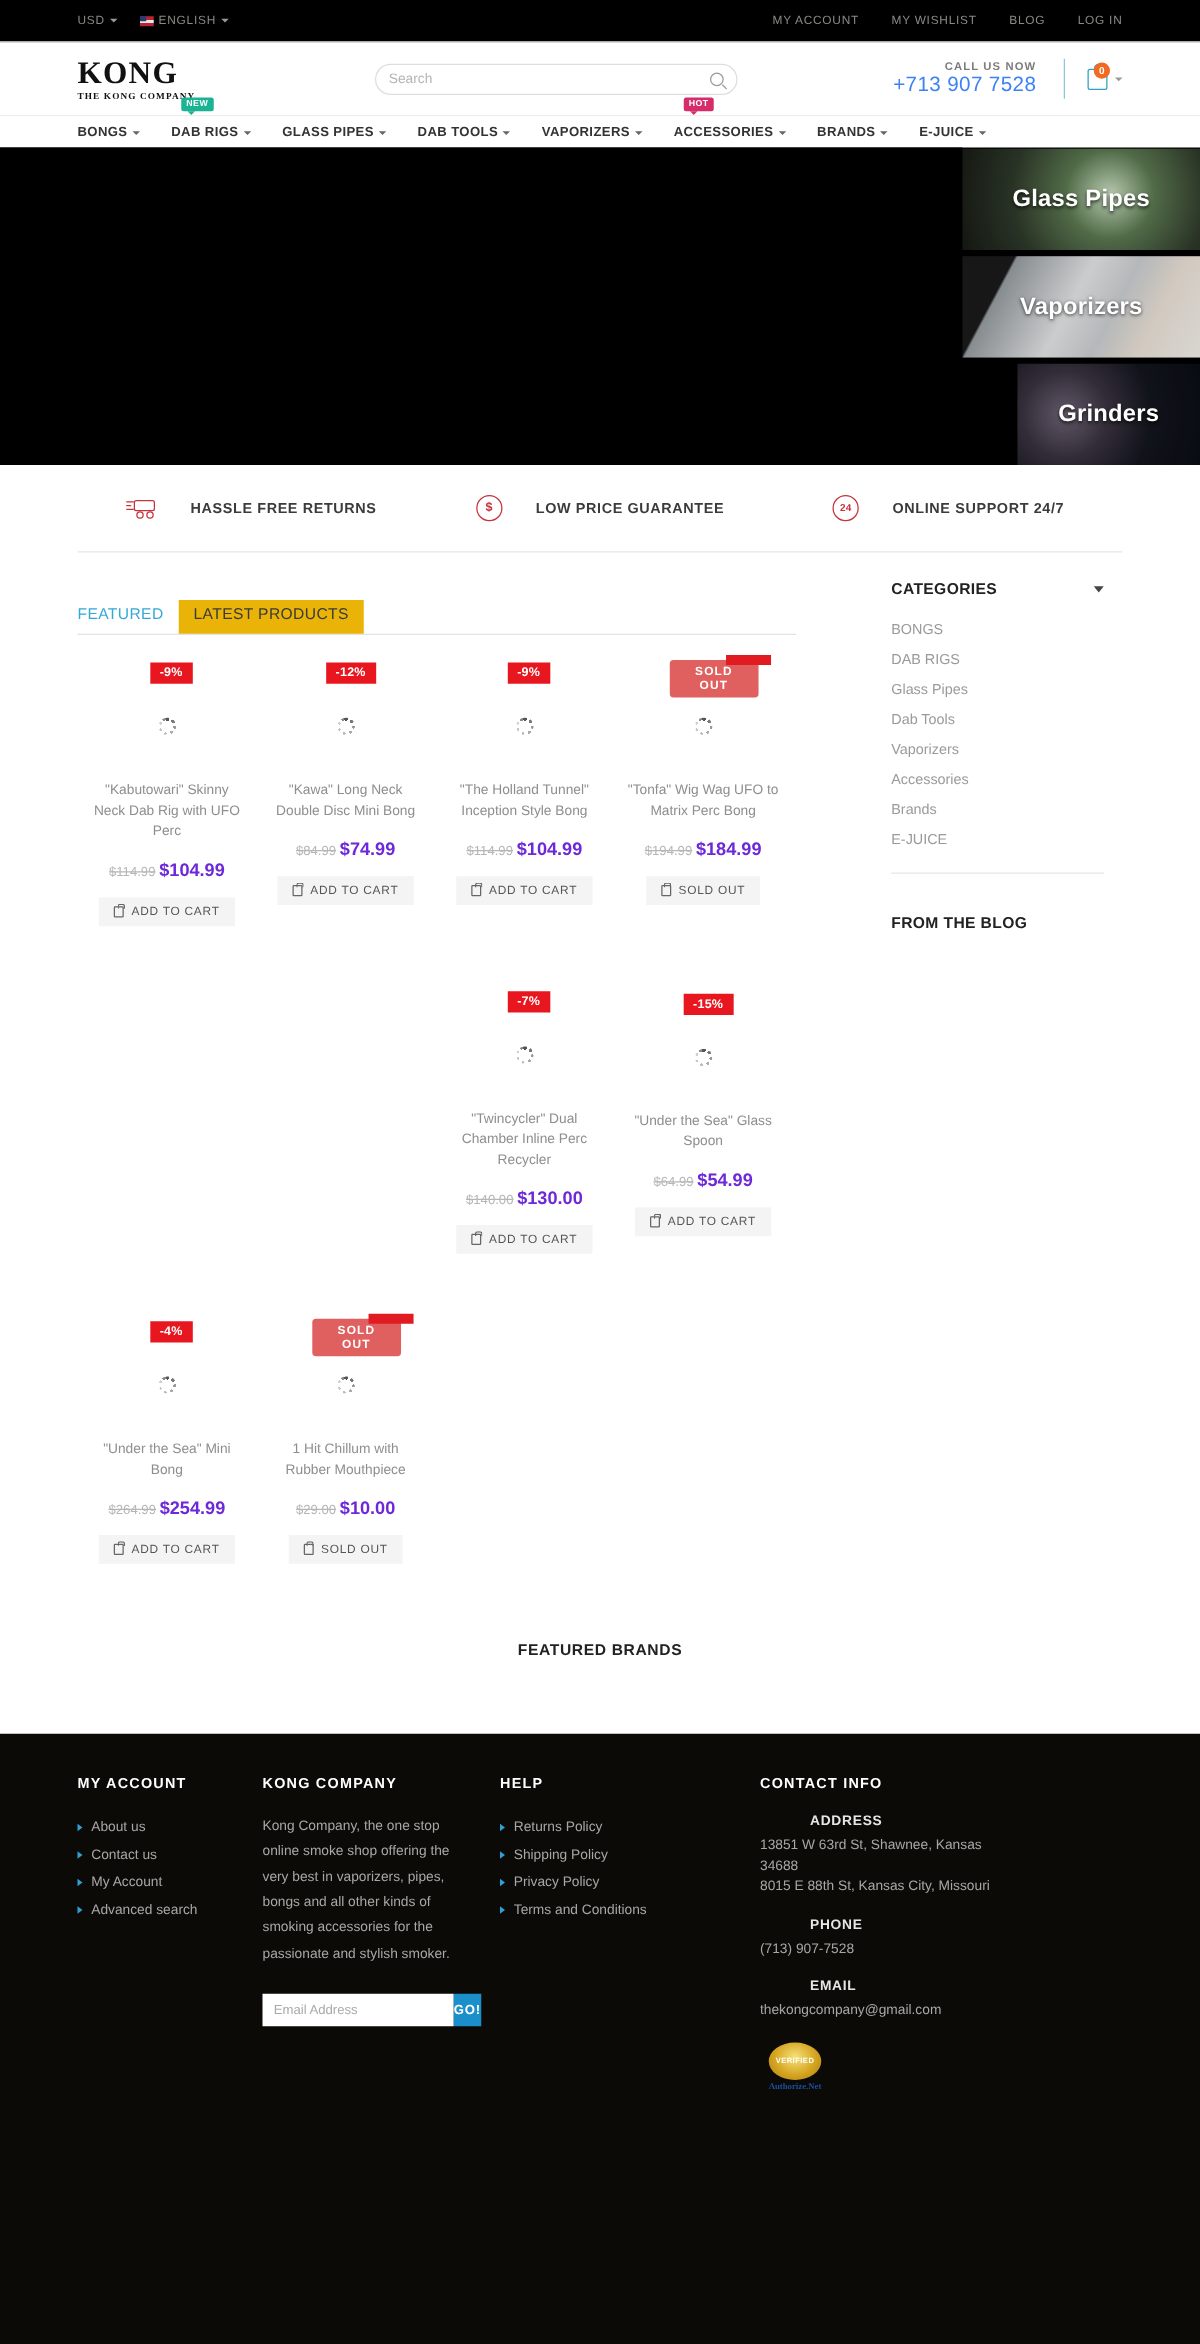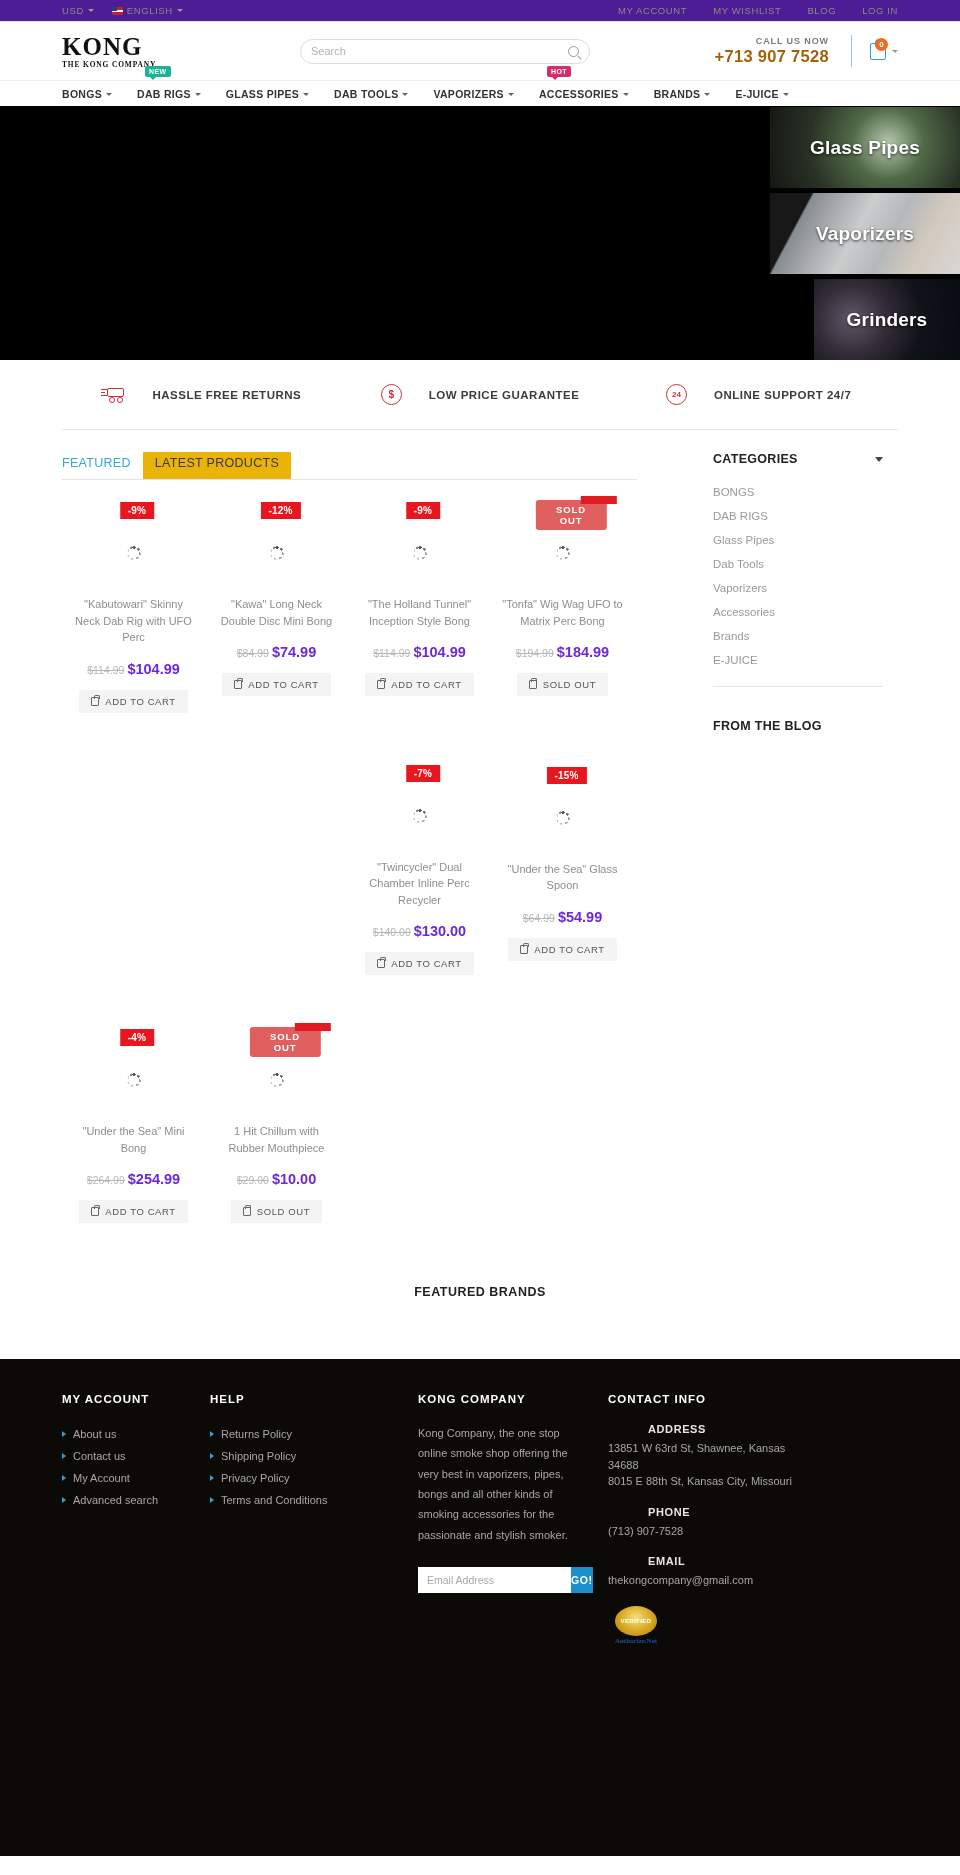--- a/index.html
+++ b/index.html
@@ -8,21 +8,21 @@
     font-family: "Liberation Sans", sans-serif;
     background: #ffffff;
     color: #555;
     font-size: 12px;
     overflow: hidden;
   }
   .wrap { width: 960px; margin: 0 auto; }
 
   
   .topbar {
-    height: 22px; background: #4c1d95; border-bottom: 1px solid #e4e4df;
+    height: 34px; background: #000000; border-bottom: 1px solid #e4e4df;
     display: flex; align-items: center;
   }
   .topbar-inner { width: 836px; margin: 0 auto; display: flex; align-items: center; }
   .tb-left { display: flex; align-items: center; gap: 18px; }
   .tb-right { margin-left: auto; display: flex; align-items: center; gap: 26px; }
   .tb-item {
     font-size: 9.5px; letter-spacing: .6px; color: #8a8a85;
     text-transform: uppercase; display: flex; align-items: center; gap: 4px;
     cursor: pointer;
   }
@@ -52,21 +52,21 @@
   }
   .searchbox input {
     border: none; outline: none; flex: 1; font-size: 11px; color: #777;
     font-family: "Liberation Sans", sans-serif; background: transparent;
   }
   .searchbox input::placeholder { color: #b4b4b4; }
   .mag { width: 11px; height: 11px; border: 1.4px solid #9b9b9b; border-radius: 50%; position: relative; flex-shrink:0; }
   .mag:after { content:""; position:absolute; right:-4px; bottom:-3px; width:5px; height:1.4px; background:#9b9b9b; transform: rotate(45deg); }
   .callus { margin-left: auto; text-align: right; padding-right: 22px; }
   .callus-label { font-size: 9px; letter-spacing: .9px; color: #7c7c7c; text-transform: uppercase; font-weight:bold; }
-  .callus-num { font-size: 16.5px; font-weight: bold; color: #a16207; letter-spacing: .3px; margin-top:1px; }
+  .callus-num { font-size: 16.5px; font-weight: normal; color: #3b82f6; letter-spacing: .3px; margin-top:1px; }
   .divider-v { width: 1px; height: 32px; background: #3fa3c4; opacity:.6; }
   .cartbox { display: flex; align-items: center; gap: 6px; padding-left: 18px; position: relative; }
   .bag { width: 16px; height: 17px; border: 1.6px solid #2f9fc4; border-radius: 2px; position: relative; }
   .bag:before {
     content:""; position:absolute; top:-5px; left:3.5px; width:7px; height:6px;
     border: 1.6px solid #2f9fc4; border-bottom: none; border-radius: 4px 4px 0 0;
   }
   .cart-badge {
     position: absolute; top: -5px; right: 10px; width: 13px; height: 13px; border-radius: 50%;
     background: #f06a22; color: #fff; font-size: 8px; font-weight: bold;
@@ -135,21 +135,21 @@
   .ic-truck .l1 { top:3px; width:6px; } .ic-truck .l2 { top:6px; width:4px; } .ic-truck .l3 { top:9px; width:6px; }
 
   
   .main { width: 836px; margin: 0 auto; display: flex; gap: 26px; }
   .content { width: 575px; }
   .sidebar { width: 170px; margin-left: 50px; }
 
   .tabs { display: flex; align-items: flex-end; border-bottom: 1px solid #e3e3e3; }
   .tab {
     font-size: 12.5px; letter-spacing: .3px; text-transform: uppercase;
-    padding: 4px 12px 9px; cursor: pointer; color: #3a3a3a;
+    padding: 4px 12px 9px; cursor: pointer; color: #3a3a3a; margin-top: 16px;
   }
   .tab.active { color: #35a8d8; padding-left: 0; }
   .tab.inactive { background: #eab308; }
   .tabs-rule { flex: 1; }
 
   .grid { display: flex; flex-wrap: wrap; padding-top: 8px; }
   .card { width: 143px; position: relative; padding: 22px 4px 10px; text-align: center; }
   .badge-disc {
     position: absolute; top: 14px; left: 50%; transform: translateX(-40%);
     background: #e8171f; color: #fff; font-size: 10px; font-weight: bold;
@@ -483,49 +483,49 @@
             <div class="f-link">
               <span class="f-arrow"></span>
               <span>My Account</span>
             </div>
             <div class="f-link">
               <span class="f-arrow"></span>
               <span>Advanced search</span>
             </div>
           </div>
       </div>
-      <div class="fcol c2">
-        <div class="f-head">HELP</div>
-        <div id="f-help">
-            <div class="f-link">
-              <span class="f-arrow"></span>
-              <span>Returns Policy</span>
-            </div>
-            <div class="f-link">
-              <span class="f-arrow"></span>
-              <span>Shipping Policy</span>
-            </div>
-            <div class="f-link">
-              <span class="f-arrow"></span>
-              <span>Privacy Policy</span>
-            </div>
-            <div class="f-link">
-              <span class="f-arrow"></span>
-              <span>Terms and Conditions</span>
-            </div>
-          </div>
-      </div>
       <div class="fcol c3">
         <div class="f-head">KONG COMPANY</div>
         <div class="f-text">Kong Company, the one stop online smoke shop offering the very best in vaporizers, pipes, bongs and all other kinds of smoking accessories for the passionate and stylish smoker.</div>
         <div class="newsletter">
           <input type="text" placeholder="Email Address" style="">
           <button>GO!</button>
         </div>
       </div>
+      <div class="fcol c2">
+        <div class="f-head">HELP</div>
+        <div id="f-help">
+            <div class="f-link">
+              <span class="f-arrow"></span>
+              <span>Returns Policy</span>
+            </div>
+            <div class="f-link">
+              <span class="f-arrow"></span>
+              <span>Shipping Policy</span>
+            </div>
+            <div class="f-link">
+              <span class="f-arrow"></span>
+              <span>Privacy Policy</span>
+            </div>
+            <div class="f-link">
+              <span class="f-arrow"></span>
+              <span>Terms and Conditions</span>
+            </div>
+          </div>
+      </div>
       <div class="fcol c4">
         <div class="f-head">CONTACT INFO</div>
         <div class="f-block">
           <div class="f-sub">ADDRESS</div>
           <div class="f-val">13851 W 63rd St, Shawnee, Kansas 34688</div>
           <div class="f-val">8015 E 88th St, Kansas City, Missouri</div>
         </div>
         <div class="f-block">
           <div class="f-sub">PHONE</div>
           <div class="f-val">(713) 907-7528</div>

